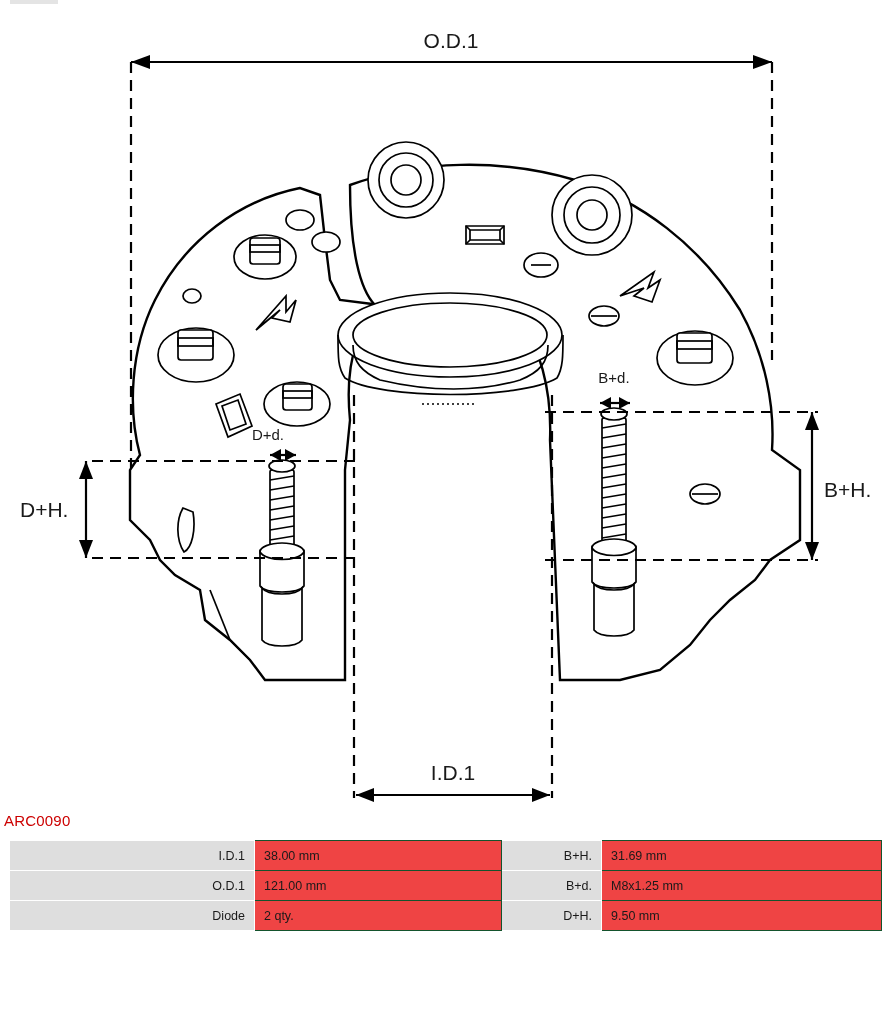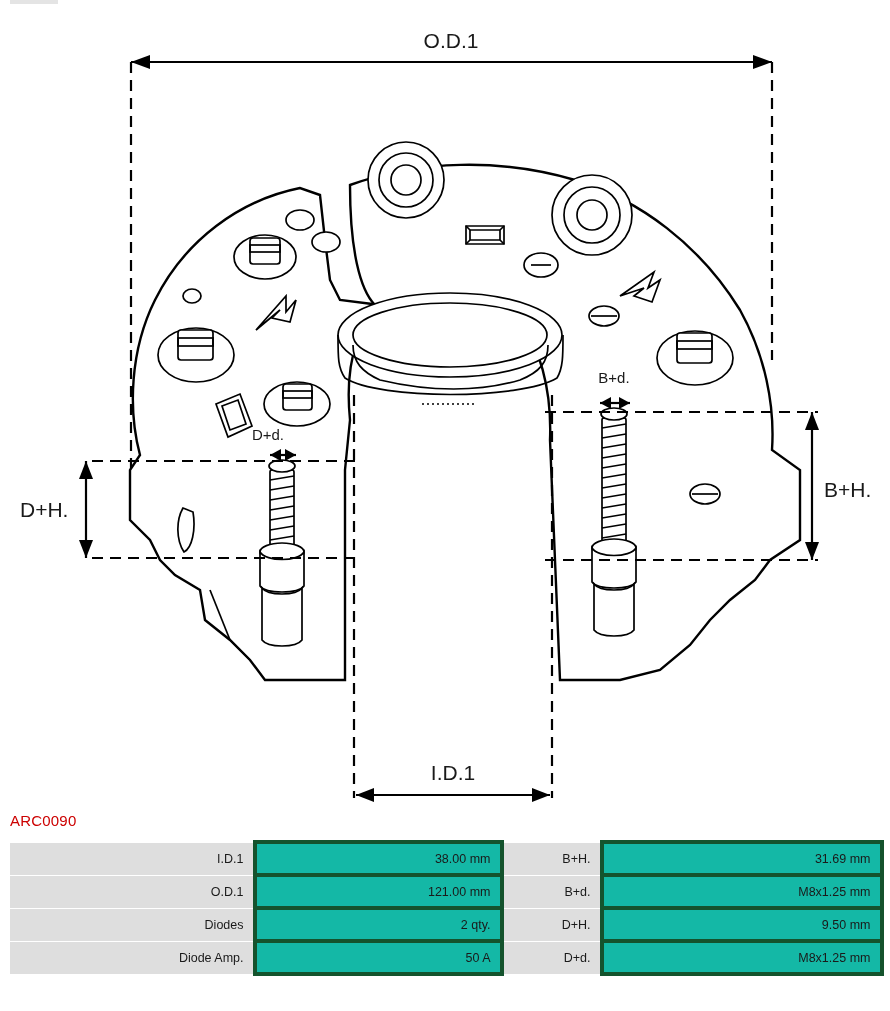--- a/index.html
+++ b/index.html
@@ -25,21 +25,21 @@
     left: 0;
     top: 0;
     width: 890px;
     height: 820px;
   }
   #drawing-area svg {
     display: block;
   }
   .part-code {
     position: absolute;
-    left: 10px;
+    left: 4px;
     top: 812px;
     font-size: 15px;
     color: #cc0000;
     font-family: "Liberation Sans", sans-serif;
     letter-spacing: 0.2px;
   }
   #spec-table {
     position: absolute;
     left: 9px;
     top: 840px;
@@ -54,23 +54,23 @@
     padding: 0 9px;
     vertical-align: middle;
     background: #e4e4e4;
   }
   #spec-table td.label {
     text-align: right;
     color: #1a1a1a;
     background: #dedede;
   }
   #spec-table td.value {
-    text-align: right;
-    background: #14b8a6;
-    border: 4px solid #14532d;
+    text-align: left;
+    background: #ef4444;
+    border: 1px solid #14532d;
     color: #1a1a1a;
   }
   #spec-table td.empty-label {
     background: #dedede;
   }
   #spec-table td.empty-value {
     background: #ffffff;
     border: 1px solid #ffffff;
   }
   #spec-table col.c1 { width: 245px; }
@@ -319,27 +319,21 @@
         <td class="label">B+H.</td>
         <td class="value">31.69 mm</td>
       </tr>
       <tr>
         <td class="label">O.D.1</td>
         <td class="value">121.00 mm</td>
         <td class="label">B+d.</td>
         <td class="value">M8x1.25 mm</td>
       </tr>
       <tr>
-        <td class="label">Diodes</td>
+        <td class="label">Diode</td>
         <td class="value">2 qty.</td>
         <td class="label">D+H.</td>
         <td class="value">9.50 mm</td>
       </tr>
-      <tr>
-        <td class="label">Diode Amp.</td>
-        <td class="value">50 A</td>
-        <td class="label">D+d.</td>
-        <td class="value">M8x1.25 mm</td>
-      </tr>
     </tbody>
   </table>
 
 </div>
 
 </body></html>

